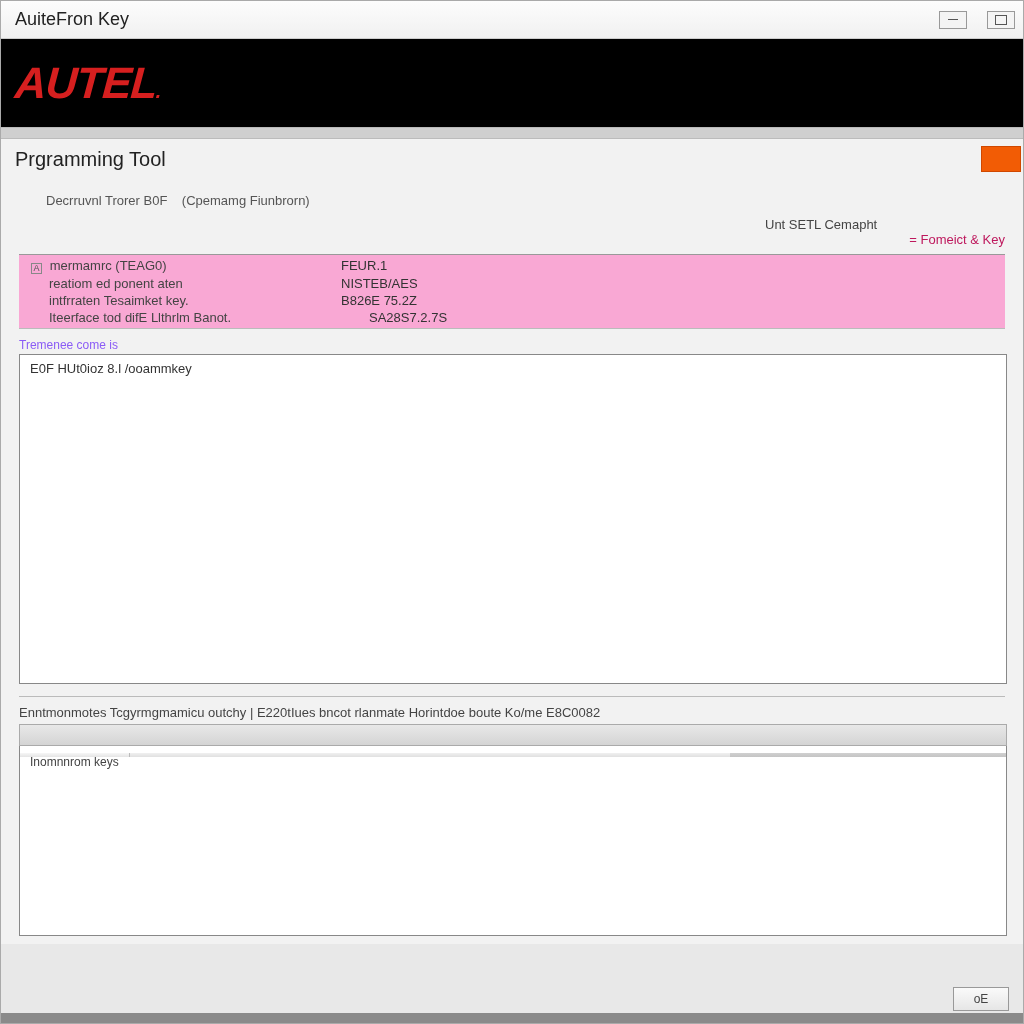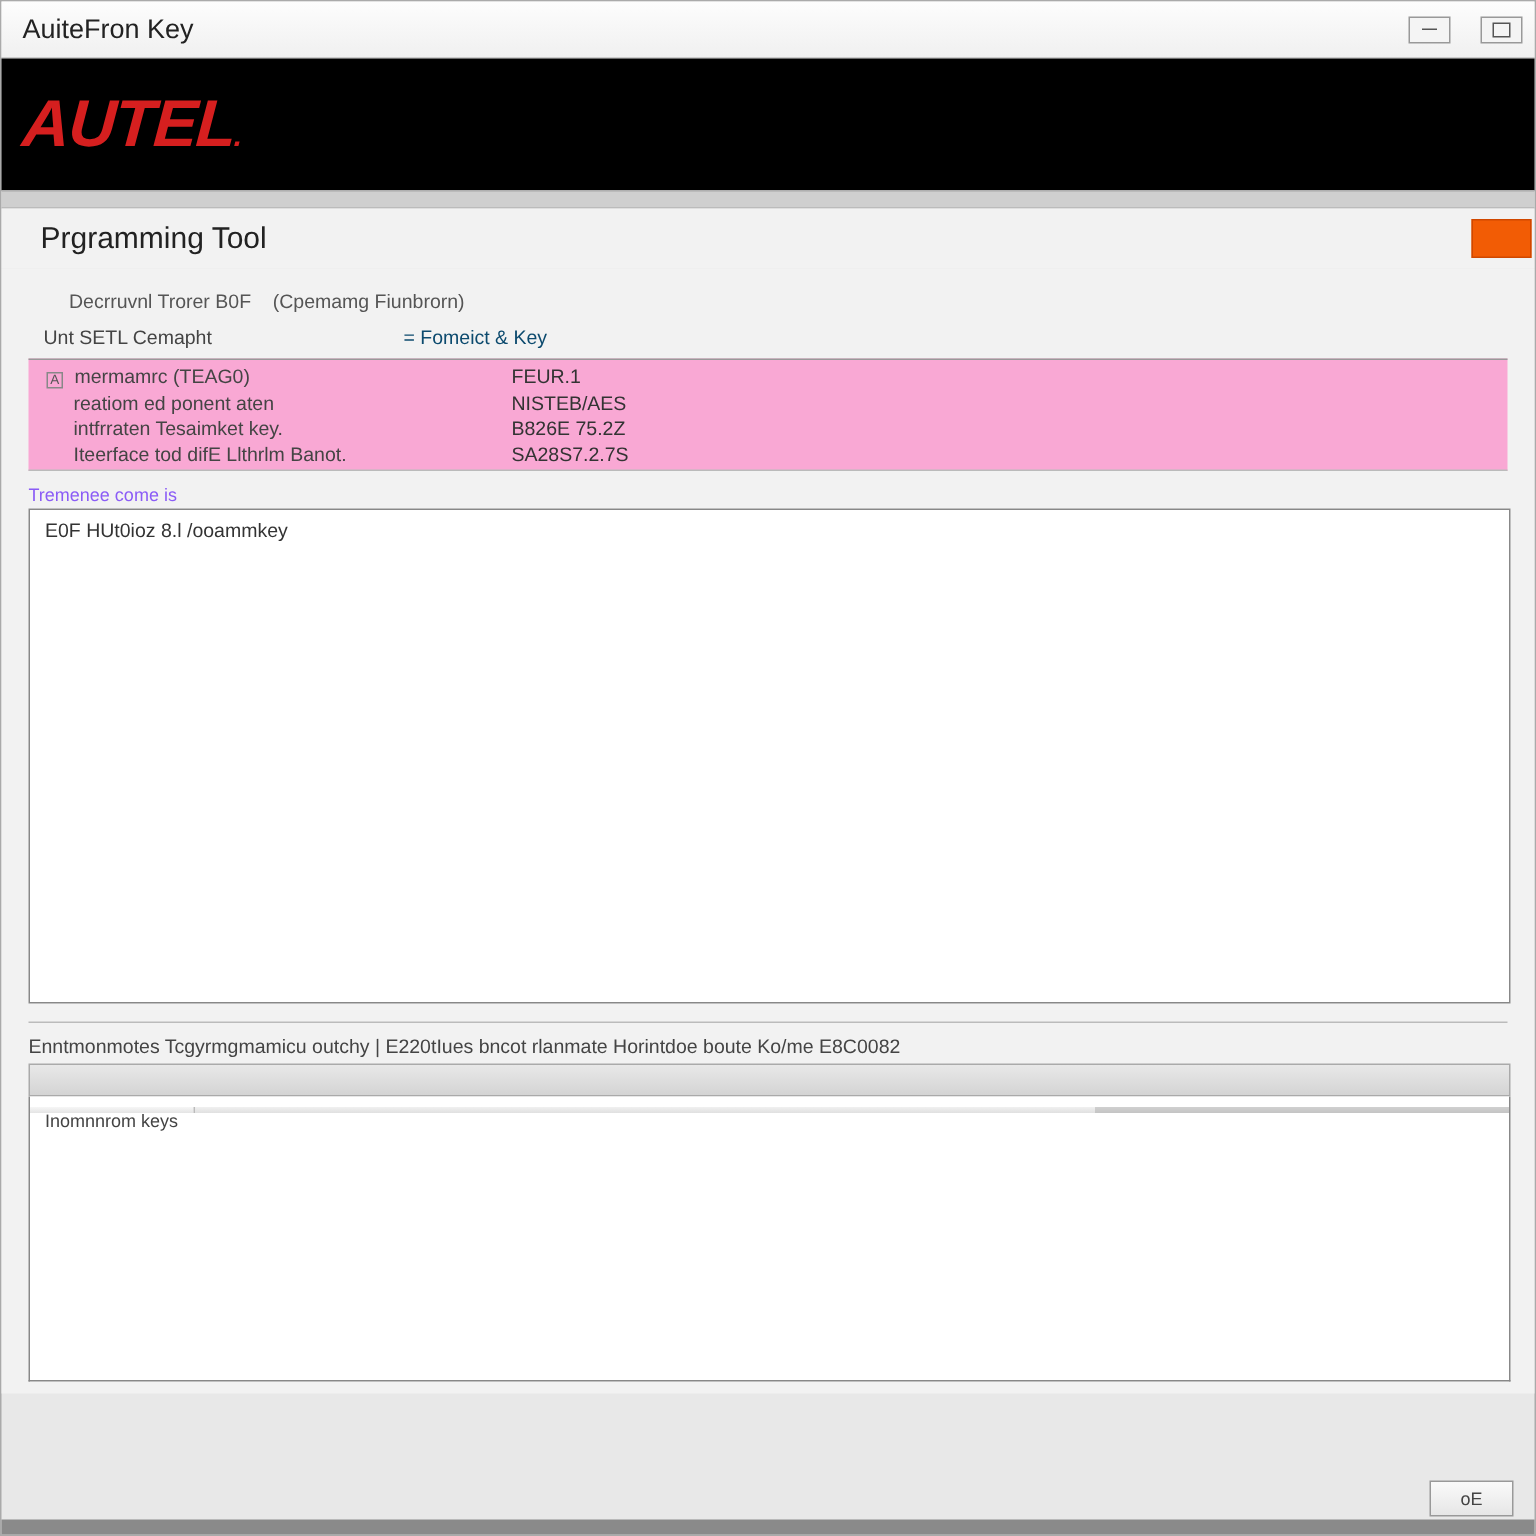--- a/index.html
+++ b/index.html
@@ -62,21 +62,20 @@
     display: flex;
     align-items: center;
     justify-content: space-between;
     padding: 0 0 0 14px;
     background: #f2f2f2;
   }
   .panel-header h1 {
     font-size: 20px;
     font-weight: 400;
     color: #222;
-    margin-left: 12px;
   }
   .orange-btn {
     width: 40px; height: 26px;
     background: #f25c05;
     border: 1px solid #d04800;
     margin-right: 2px;
   }
   
   .content {
     padding: 14px 18px 8px 18px;
@@ -89,23 +88,24 @@
     margin-bottom: 6px;
     margin-left: 27px;
   }
   
   .sub-row {
     display: flex;
     align-items: flex-end;
     font-size: 13px;
     color: #444;
     padding: 3px 0;
+    flex-direction: column;
   }
   .sub-left { width: 250px; padding-left: 10px; }
-  .sub-right { color: #0c4a6e; }
+  .sub-right { color: #be185d; }
   
   .info-table {
     width: 100%;
     border-top: 1px solid #999;
     border-bottom: 1px solid #bbb;
     margin-top: 4px;
     background: #f9a8d4;
   }
   .info-row {
     display: flex;
@@ -252,21 +252,21 @@
         <div class="info-val">FEUR.1</div>
       </div>
       <div class="info-row">
         <div class="info-label" style="padding-left:18px;">reatiom ed ponent aten</div>
         <div class="info-val">NISTEB/AES</div>
       </div>
       <div class="info-row">
         <div class="info-label" style="padding-left:18px;">intfrraten Tesaimket key.</div>
         <div class="info-val">B826E 75.2Z</div>
       </div>
-      <div class="info-row" style="padding-bottom:3px;">
+      <div class="info-row" style="padding-bottom:3px;gap:28px;">
         <div class="info-label" style="padding-left:18px;">Iteerface tod difE Llthrlm Banot.</div>
         <div class="info-val">SA28S7.2.7S</div>
       </div>
     </div>
 
     <div class="section-label">Tremenee come is</div>
     <div class="big-box">
       <span>E0F HUt0ioz 8.l /ooammkey</span>
     </div>
 

